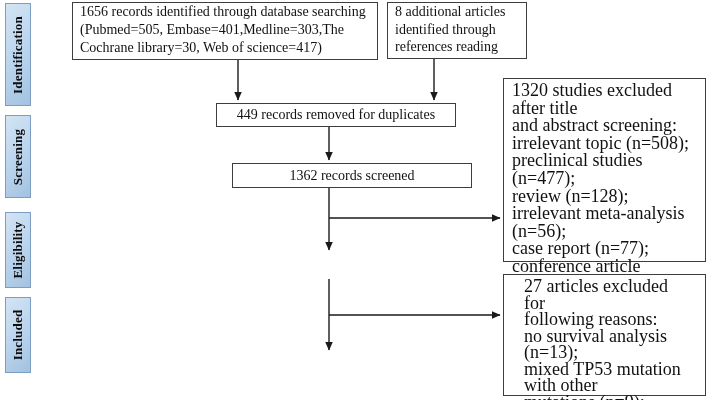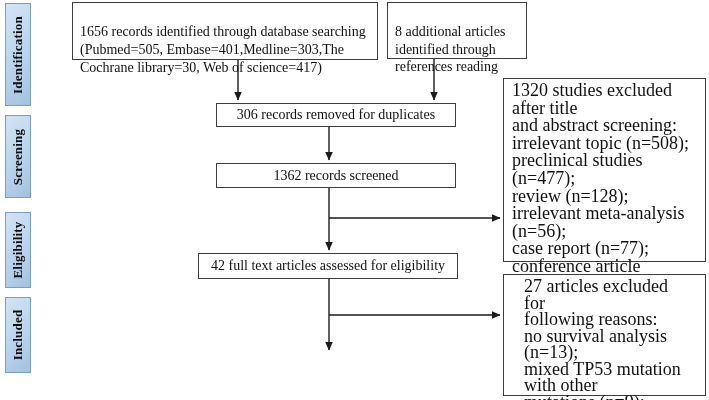--- a/index.html
+++ b/index.html
@@ -33,33 +33,33 @@
   }
   .box {
     position: absolute;
     box-sizing: border-box;
     background: #ffffff;
     border: 1.5px solid #3d3d3d;
     font-size: 18px;
     line-height: 17.5px;
     white-space: pre-line;
   }
-  .box.pad { padding: 20px 7px; }
+  .box.pad { padding: 0 7px; }
   .box.center {
     display: flex;
     align-items: center;
     justify-content: center;
     text-align: center;
     font-size: 14px;
     white-space: nowrap;
   }
   #box-db      { left: 72px;  top: 2px;   width: 306px; height: 58px; font-size: 14px; line-height: 18px; }
   #box-add     { left: 387px; top: 2px;   width: 140px; height: 57px; font-size: 14px; }
   #box-dup     { left: 216px; top: 103px; width: 240px; height: 24px; }
-  #box-scr     { left: 216px; top: 163px; width: 240px; height: 25px; }
+  #box-scr     { left: 232px; top: 163px; width: 240px; height: 25px; }
   #box-excl1   { left: 503px; top: 78px;  width: 203px; height: 184px; padding: 3px 8px; line-height: 17.6px; }
   #box-elig    { left: 198px; top: 253px; width: 260px; height: 26px; }
   #box-excl2   { left: 503px; top: 274px; width: 203px; height: 122px; padding: 3px 20px; line-height: 16.5px; }
   #box-incl    { left: 202px; top: 353px; width: 261px; height: 25px; }
   #stage-identification { top: 3px;   height: 103px; }
   #stage-screening      { top: 115px; height: 83px; }
   #stage-eligibility    { top: 212px; height: 76px; }
   #stage-included       { top: 297px; height: 76px; }
   svg.arrows {
     position: absolute;
@@ -101,33 +101,32 @@
     <line x1="329" y1="279" x2="329" y2="350" marker-end="url(#ah)"></line>
     <line x1="329" y1="315" x2="500" y2="315" marker-end="url(#ah)"></line>
   </svg>
 
   <div class="box pad" id="box-db">1656 records identified through database searching
 (Pubmed=505, Embase=401,Medline=303,The
 Cochrane library=30, Web of science=417)</div>
   <div class="box pad" id="box-add">8 additional articles
 identified through
 references reading</div>
-  <div class="box center" id="box-dup">306 records removed for duplicates</div>
+  <div class="box center" id="box-dup">449 records removed for duplicates</div>
   <div class="box center" id="box-scr">1362 records screened</div>
   <div class="box" id="box-excl1">1320 studies excluded after title
 and abstract screening:
 irrelevant topic (n=508);
 preclinical studies (n=477);
 review (n=128);
 irrelevant meta-analysis (n=56);
 case report (n=77);
 conference article (n=46);
 full text not available (n=15);
 not in English language (n=13)</div>
-  <div class="box center" id="box-elig">42 full text articles assessed for eligibility</div>
   <div class="box" id="box-excl2">27 articles excluded for
 following reasons:
 no survival analysis (n=13);
 mixed TP53 mutation with other
 mutations (n=9);
 no supporting figures for
 estimation of HR (n=5)</div>
 
 </div>
 

